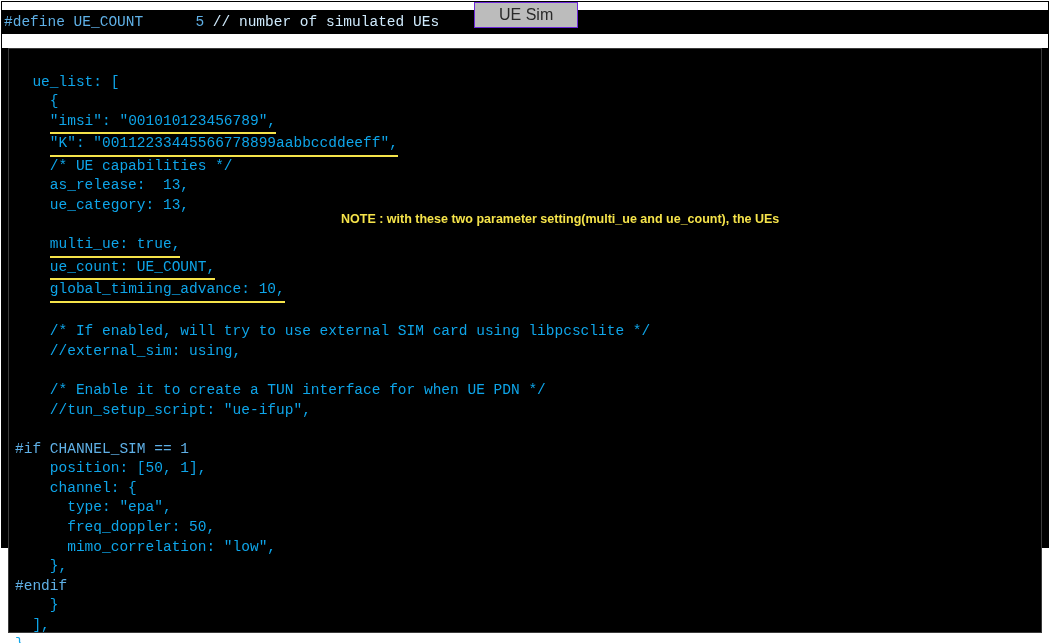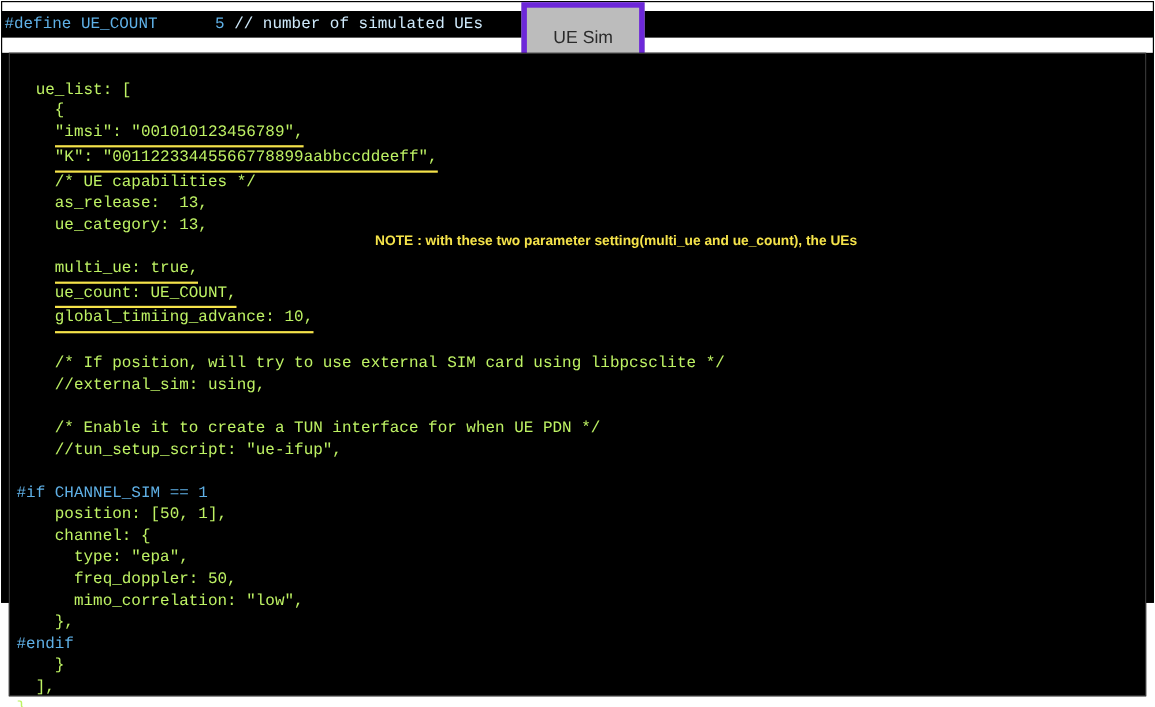--- a/index.html
+++ b/index.html
@@ -36,44 +36,44 @@
       white-space: pre;
       padding-left: 2px;
     }
     .define-line .comm { color: #cfeafc; }
     .tab-button {
       position: absolute;
       left: 472px;
       top: -8px;
       background: #bcbcbc;
       color: #2a2a2a;
-      padding: 19px 24px;
+      padding: 3px 24px;
       font-family: Arial, sans-serif;
       font-size: 16px;
-      border: 5px solid #6d28d9;
+      border: 1px solid #6d28d9;
       cursor: pointer;
     }
     .white-gap {
       background: #fff;
       height: 14px;
       width: 100%;
     }
     .code-block {
       background: #000;
       border: 1px solid #3a3a3a;
       margin: 0 6px 4px 6px;
       padding: 4px 6px 6px 6px;
       color: #cfeafc;
       line-height: 1.35;
       height: 585px;
       position: relative;
       white-space: pre;
     }
     .pre { color: #5fb0e6; }
-    .txt { color: #bef264; }
+    .txt { color: #0ea5e9; }
     .ul-yellow {
       border-bottom: 2px solid #f5e34a;
       padding-bottom: 1px;
       display: inline-block;
     }
     .note-box {
       position: absolute;
       left: 308px;
       top: 162px;
       color: #f5e34a;
@@ -105,21 +105,21 @@
 <span class="txt">    </span><span class="txt ul-yellow">"imsi": "001010123456789",</span>
 <span class="txt">    </span><span class="txt ul-yellow">"K": "00112233445566778899aabbccddeeff",</span>
 <span class="txt">    /* UE capabilities */</span>
 <span class="txt">    as_release:  13,</span>
 <span class="txt">    ue_category: 13,</span>
 <span class="txt"></span>
 <span class="txt">    </span><span class="txt ul-yellow">multi_ue: true,</span>
 <span class="txt">    </span><span class="txt ul-yellow">ue_count: UE_COUNT,</span>
 <span class="txt">    </span><span class="txt ul-yellow">global_timiing_advance: 10,</span>
 <span class="txt"></span>
-<span class="txt">    /* If position, will try to use external SIM card using libpcsclite */</span>
+<span class="txt">    /* If enabled, will try to use external SIM card using libpcsclite */</span>
 <span class="txt">    //external_sim: using,</span>
 <span class="txt"></span>
 <span class="txt">    /* Enable it to create a TUN interface for when UE PDN */</span>
 <span class="txt">    //tun_setup_script: "ue-ifup",</span>
 <span class="txt"></span>
 <span class="pre">#if CHANNEL_SIM == 1</span>
 <span class="txt">    position: [50, 1],</span>
 <span class="txt">    channel: {</span>
 <span class="txt">      type: "epa",</span>
 <span class="txt">      freq_doppler: 50,</span>

